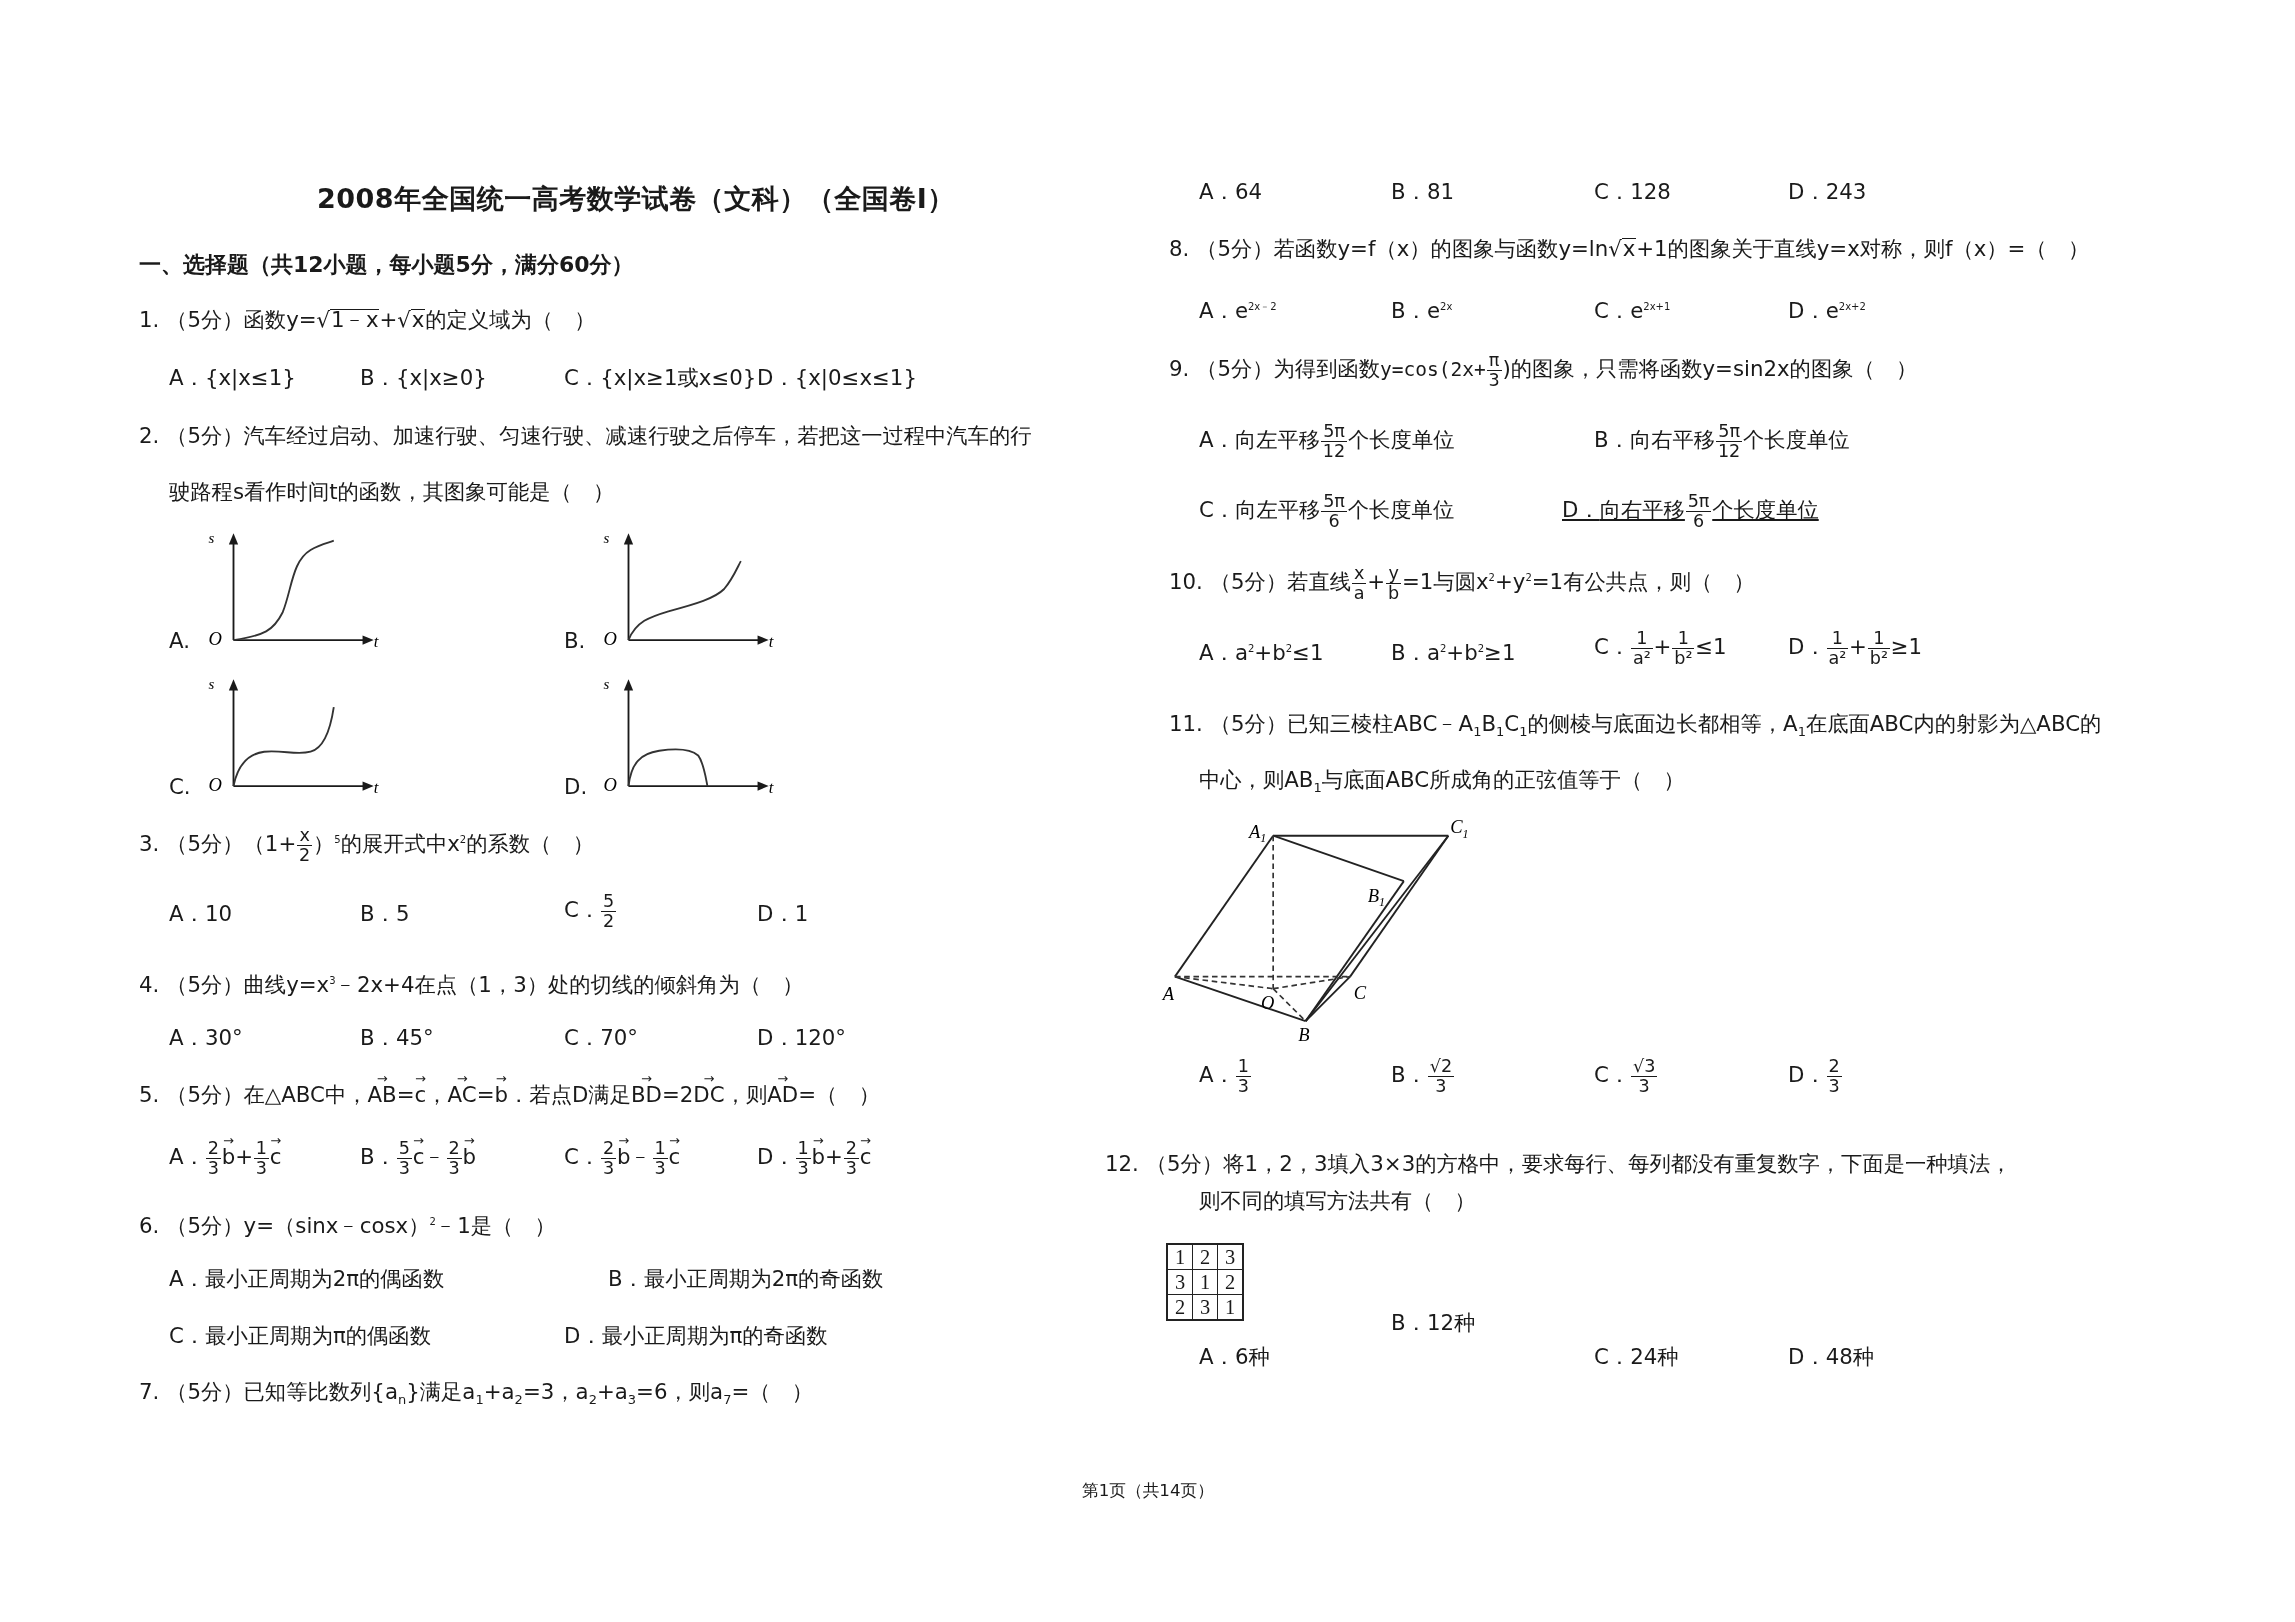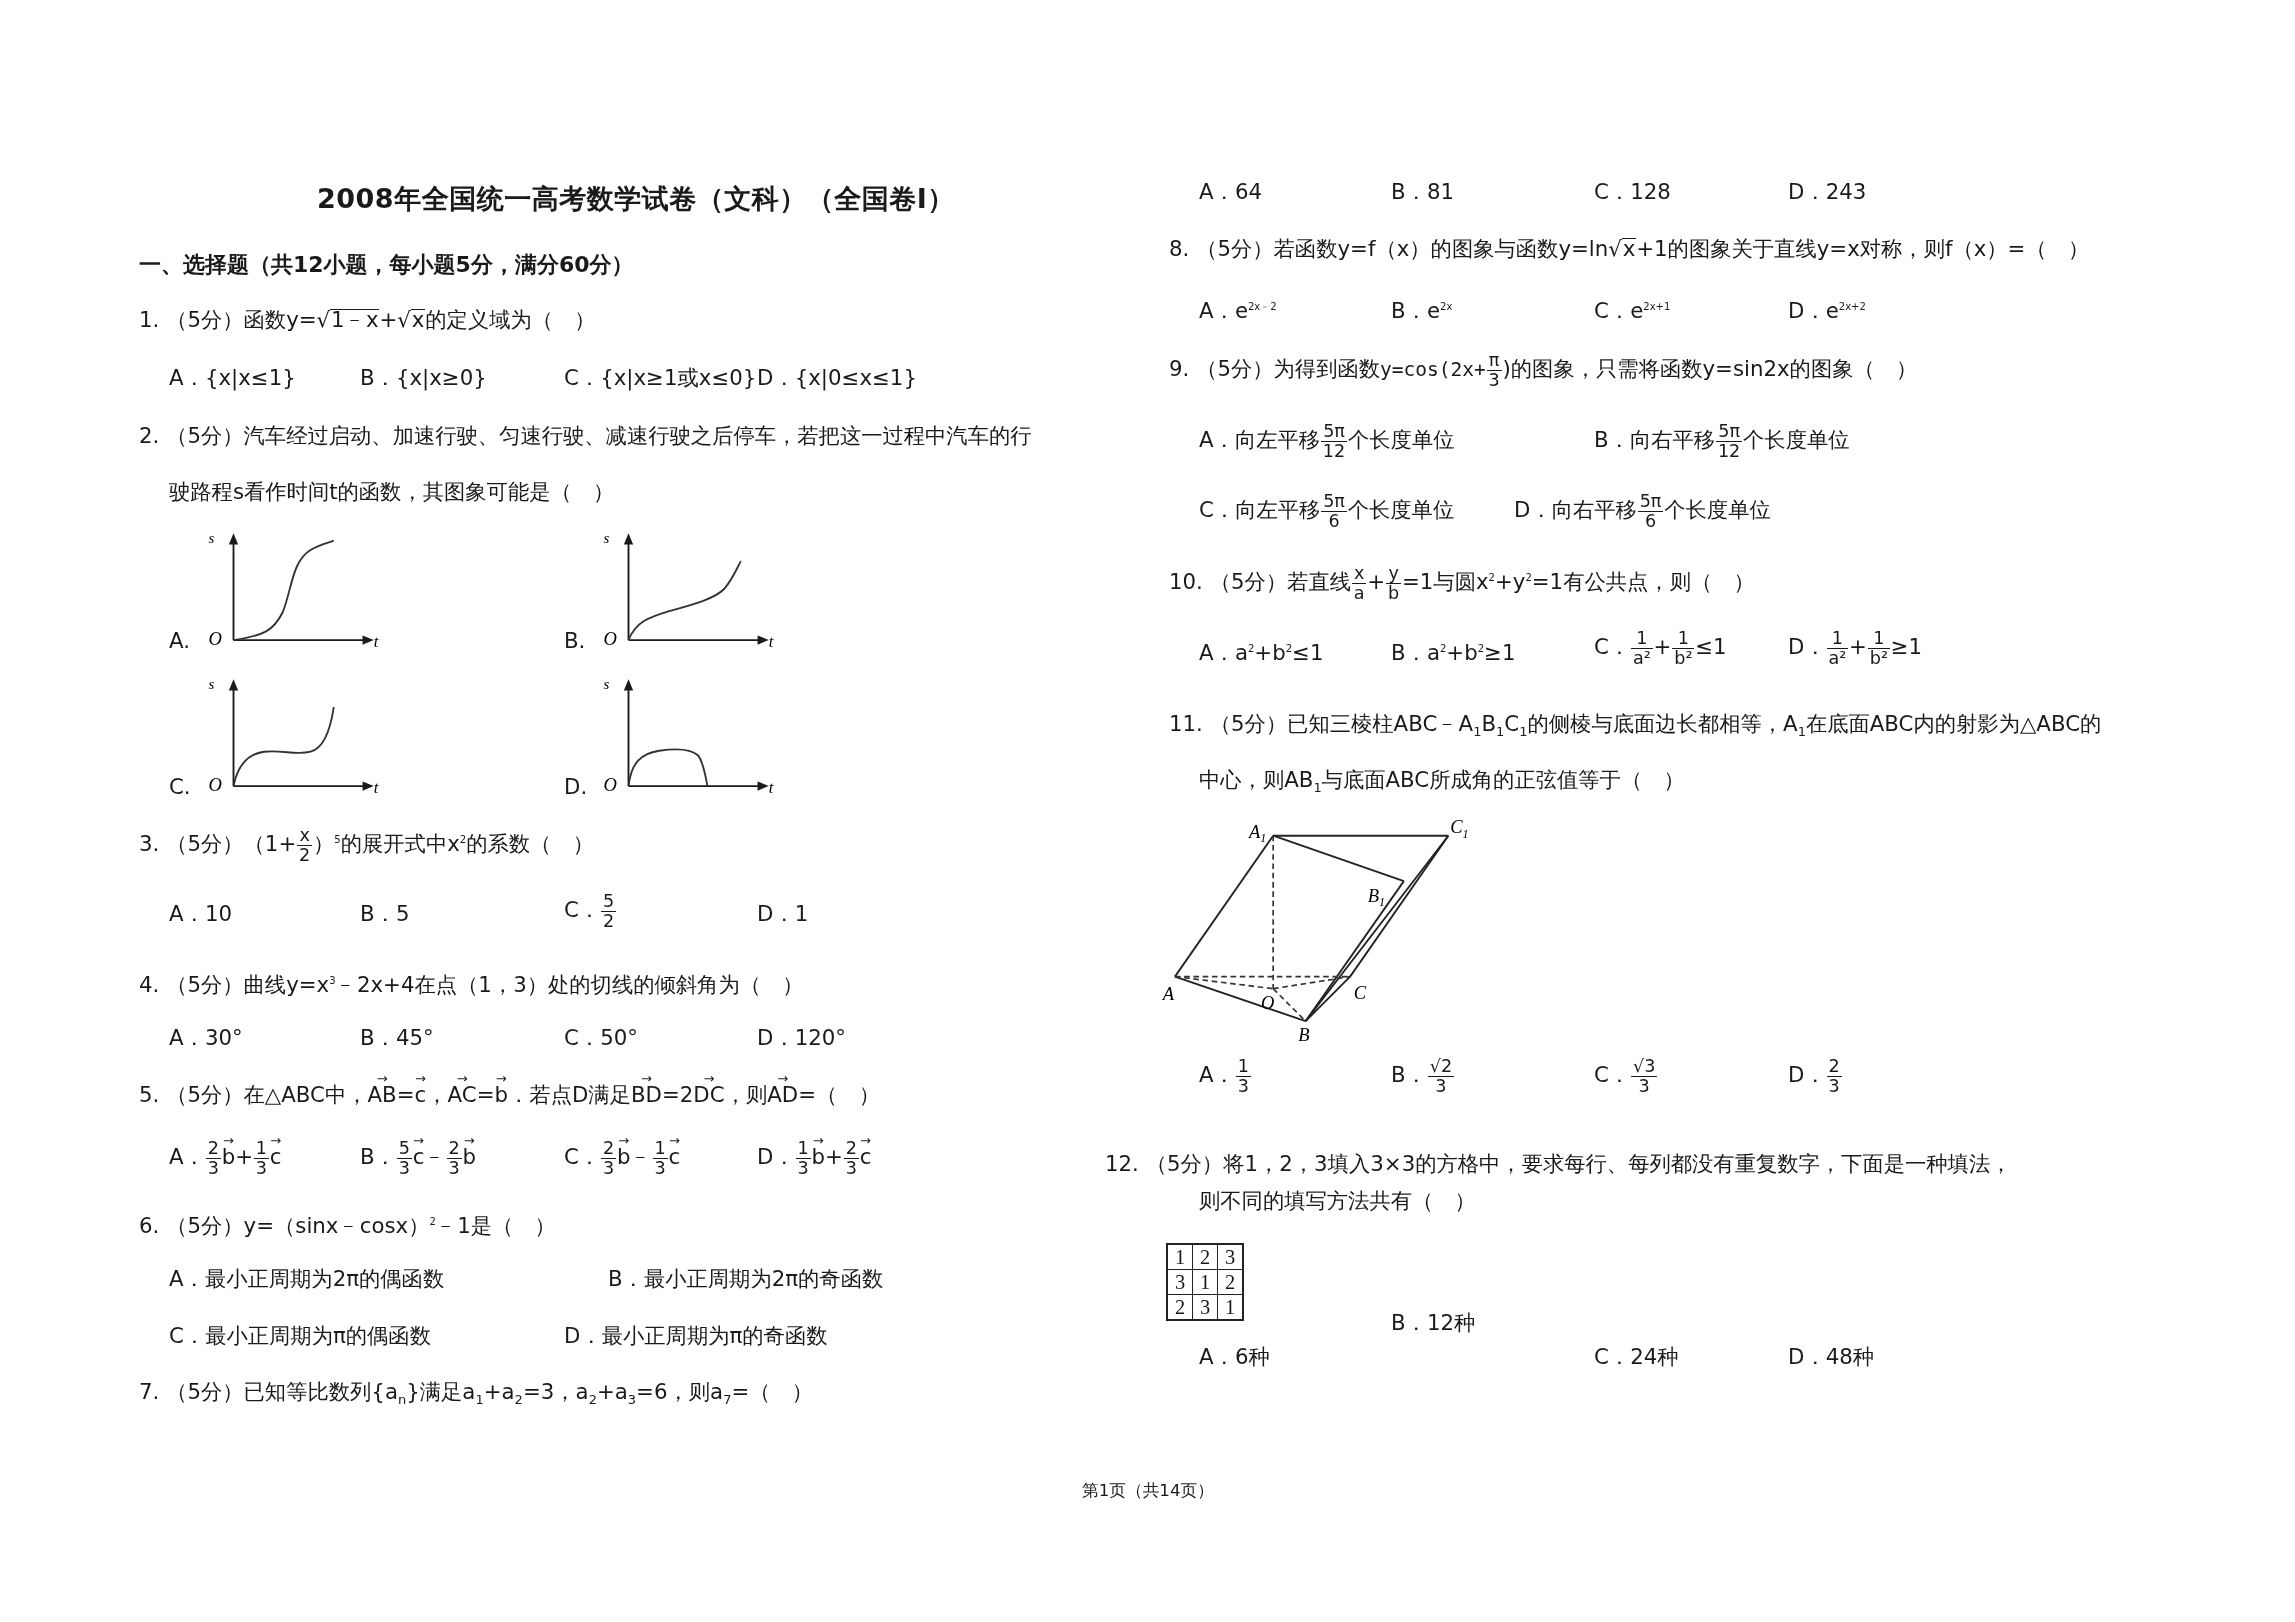--- a/index.html
+++ b/index.html
@@ -94,21 +94,21 @@
 <div class="abs opt" style="left:169px;top:900px;"><span>A．</span><span>10</span></div>
 <div class="abs opt" style="left:360px;top:900px;"><span>B．</span><span>5</span></div>
 <div class="abs opt" style="left:564px;top:892px;"><span>C．</span><span class="frac"><span class="num">5</span><span>2</span></span></div>
 <div class="abs opt" style="left:757px;top:900px;"><span>D．</span><span>1</span></div>
 
 <div class="abs q" style="left:139px;top:967px;">
   <span>4.</span>&nbsp;<span>（5分）</span><span>曲线y=x</span><span class="sup">3</span><span>﹣2x+4在点（1，3）处的切线的倾斜角为（　）</span>
 </div>
 <div class="abs opt" style="left:169px;top:1024px;"><span>A．</span><span>30°</span></div>
 <div class="abs opt" style="left:360px;top:1024px;"><span>B．</span><span>45°</span></div>
-<div class="abs opt" style="left:564px;top:1024px;"><span>C．</span><span>50°</span></div>
+<div class="abs opt" style="left:564px;top:1024px;"><span>C．</span><span>70°</span></div>
 <div class="abs opt" style="left:757px;top:1024px;"><span>D．</span><span>120°</span></div>
 
 <div class="abs q" style="left:139px;top:1081px;">
   <span>5.</span>&nbsp;<span>（5分）</span><span>在△ABC中，</span><span class="vec">AB</span><span>=</span><span class="vec">c</span><span>，</span><span class="vec">AC</span><span>=</span><span class="vec">b</span><span>．若点D满足</span><span class="vec">BD</span><span>=2</span><span class="vec">DC</span><span>，则</span><span class="vec">AD</span><span>=（　）</span>
 </div>
 <div class="abs opt" style="left:169px;top:1139px;"><span>A．</span><span class="frac"><span class="num">2</span><span>3</span></span><span class="vec">b</span><span>+</span><span class="frac"><span class="num">1</span><span>3</span></span><span class="vec">c</span></div>
 <div class="abs opt" style="left:360px;top:1139px;"><span>B．</span><span class="frac"><span class="num">5</span><span>3</span></span><span class="vec">c</span><span>﹣</span><span class="frac"><span class="num">2</span><span>3</span></span><span class="vec">b</span></div>
 <div class="abs opt" style="left:564px;top:1139px;"><span>C．</span><span class="frac"><span class="num">2</span><span>3</span></span><span class="vec">b</span><span>﹣</span><span class="frac"><span class="num">1</span><span>3</span></span><span class="vec">c</span></div>
 <div class="abs opt" style="left:757px;top:1139px;"><span>D．</span><span class="frac"><span class="num">1</span><span>3</span></span><span class="vec">b</span><span>+</span><span class="frac"><span class="num">2</span><span>3</span></span><span class="vec">c</span></div>
 
@@ -136,21 +136,21 @@
 <div class="abs opt" style="left:1391px;top:293px;"><span>B．</span><span>e</span><span class="sup">2x</span></div>
 <div class="abs opt" style="left:1594px;top:293px;"><span>C．</span><span>e</span><span class="sup">2x+1</span></div>
 <div class="abs opt" style="left:1788px;top:293px;"><span>D．</span><span>e</span><span class="sup">2x+2</span></div>
 
 <div class="abs q" style="left:1169px;top:351px;">
   <span>9.</span>&nbsp;<span>（5分）</span><span>为得到函数</span><span style="font-family:'DejaVu Sans Mono',monospace;font-size:19.5px;">y=cos(2x+</span><span class="frac"><span class="num">π</span><span>3</span></span><span>)</span><span>的图象，只需将函数y=sin2x的图象（　）</span>
 </div>
 <div class="abs opt" style="left:1199px;top:422px;"><span>A．</span><span>向左平移</span><span class="frac"><span class="num">5π</span><span>12</span></span><span>个长度单位</span></div>
 <div class="abs opt" style="left:1594px;top:422px;"><span>B．</span><span>向右平移</span><span class="frac"><span class="num">5π</span><span>12</span></span><span>个长度单位</span></div>
 <div class="abs opt" style="left:1199px;top:492px;"><span>C．</span><span>向左平移</span><span class="frac"><span class="num">5π</span><span>6</span></span><span>个长度单位</span></div>
-<div class="abs opt" style="left:1514px;top:492px;"><span>D．</span><span>向右平移</span><span class="frac"><span class="num">5π</span><span>6</span></span><span>个长度单位</span></div>
+<div class="abs opt" style="left:1562px;top:492px;text-decoration:underline;"><span>D．</span><span>向右平移</span><span class="frac"><span class="num">5π</span><span>6</span></span><span>个长度单位</span></div>
 
 <div class="abs q" style="left:1169px;top:564px;">
   <span>10.</span>&nbsp;<span>（5分）</span><span>若直线</span><span class="frac"><span class="num">x</span><span>a</span></span><span>+</span><span class="frac"><span class="num">y</span><span>b</span></span><span>=1与圆x</span><span class="sup">2</span><span>+y</span><span class="sup">2</span><span>=1有公共点，则（　）</span>
 </div>
 <div class="abs opt" style="left:1199px;top:635px;"><span>A．</span><span>a</span><span class="sup">2</span><span>+b</span><span class="sup">2</span><span>≤1</span></div>
 <div class="abs opt" style="left:1391px;top:635px;"><span>B．</span><span>a</span><span class="sup">2</span><span>+b</span><span class="sup">2</span><span>≥1</span></div>
 <div class="abs opt" style="left:1594px;top:629px;"><span>C．</span><span class="frac"><span class="num">1</span><span>a²</span></span>+<span class="frac"><span class="num">1</span><span>b²</span></span><span>≤1</span></div>
 <div class="abs opt" style="left:1788px;top:629px;"><span>D．</span><span class="frac"><span class="num">1</span><span>a²</span></span>+<span class="frac"><span class="num">1</span><span>b²</span></span><span>≥1</span></div>
 
 <div class="abs q" style="left:1169px;top:710px;">

